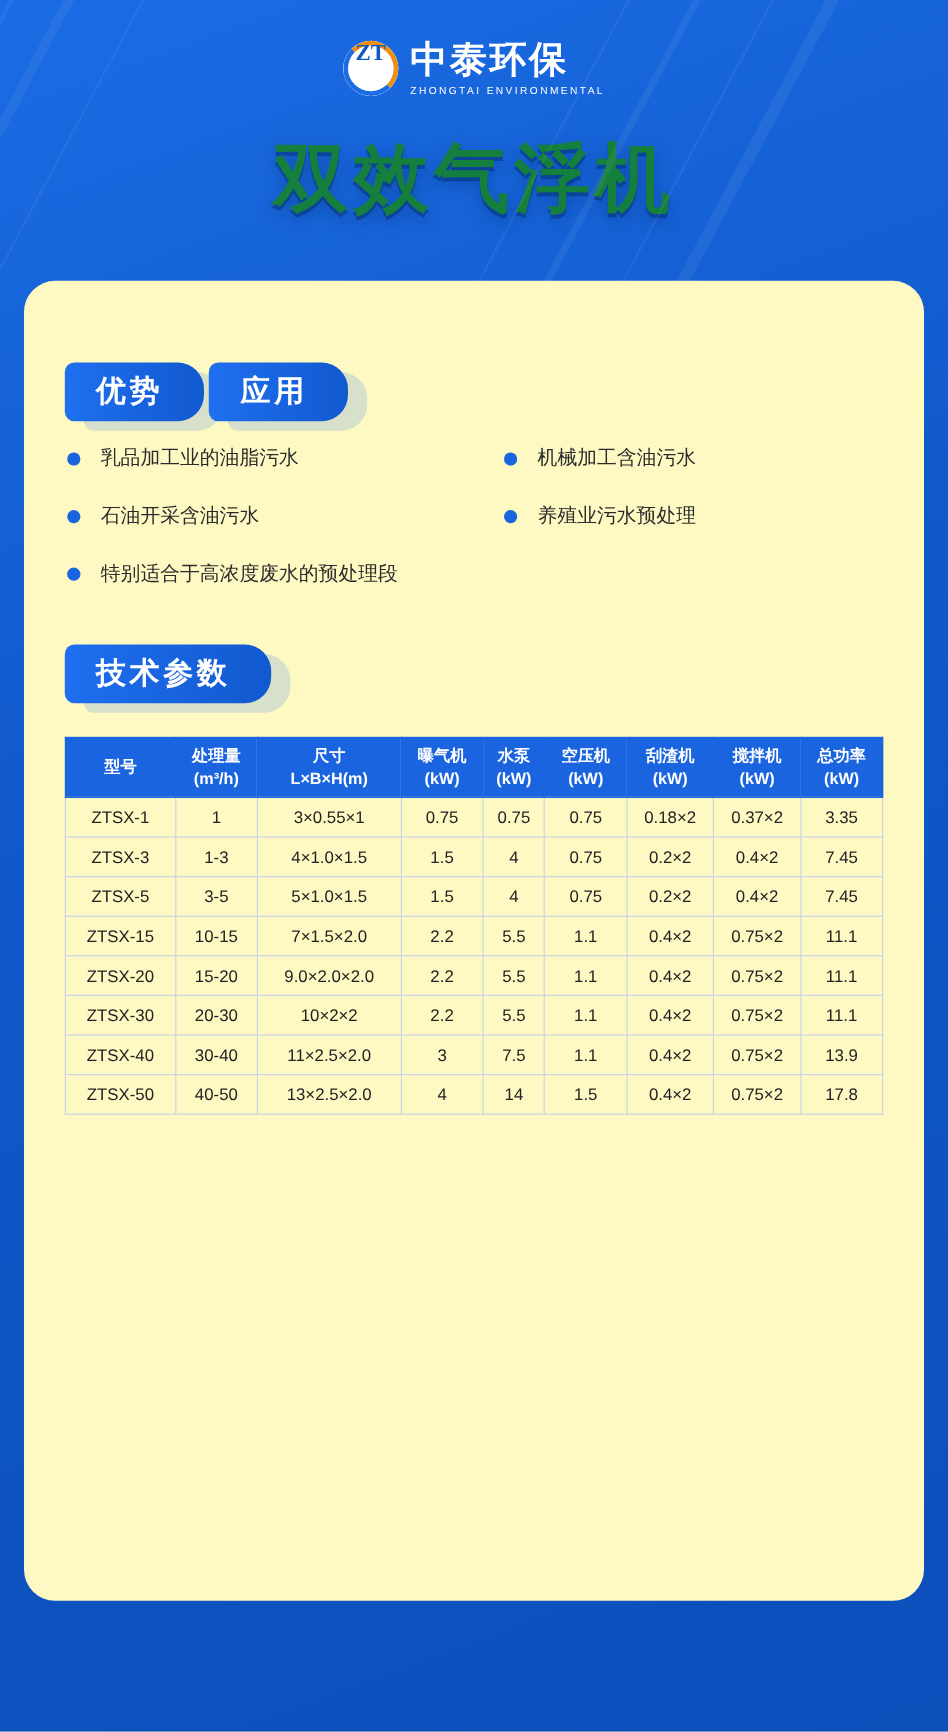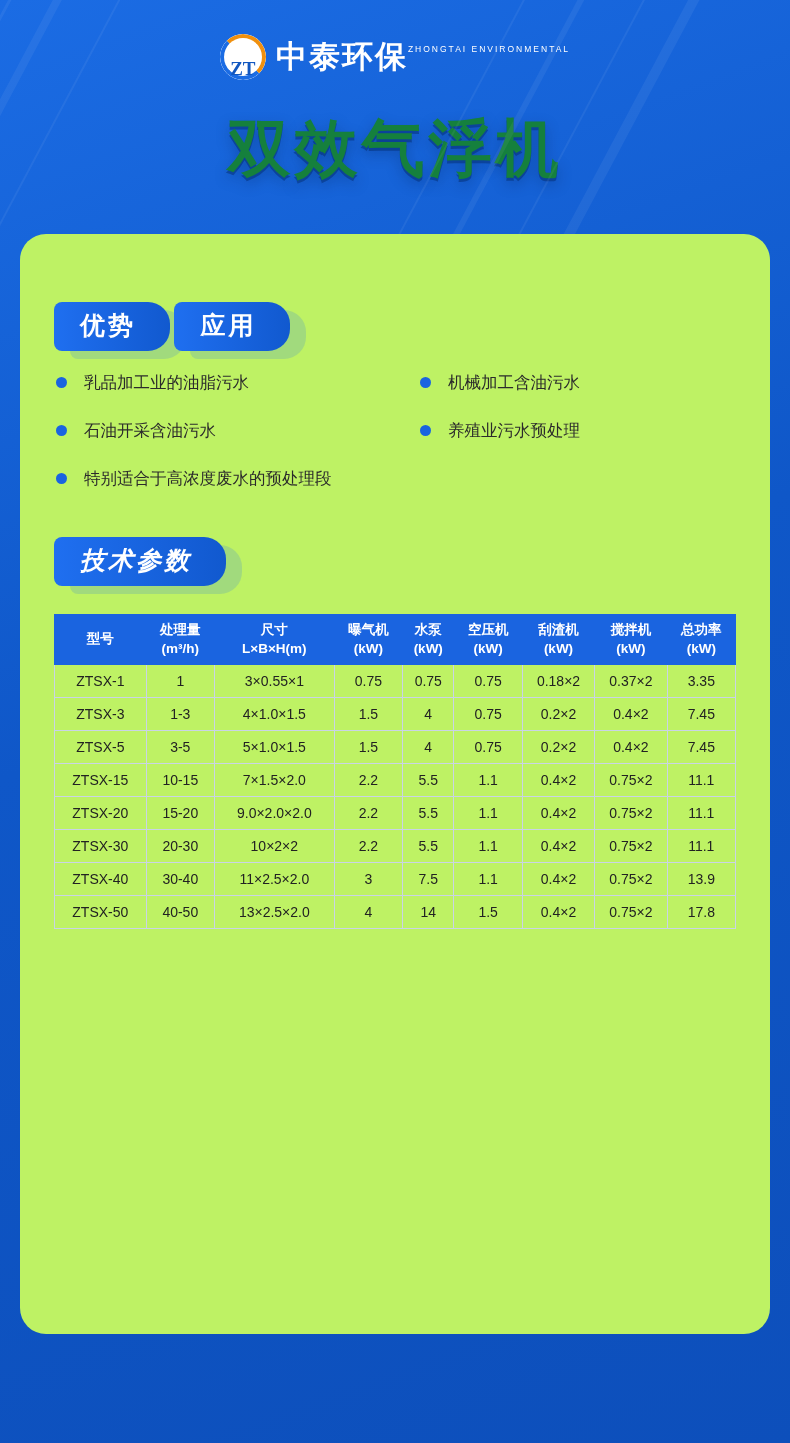--- a/index.html
+++ b/index.html
@@ -39,38 +39,38 @@
     position: relative;
     padding-top: 34px;
     display: flex;
     justify-content: center;
     align-items: center;
   }
   .logo-mark {
     width: 46px; height: 46px;
     border-radius: 50%;
     background: #ffffff;
-    display: flex; align-items: flex-end; justify-content: center;
+    display: flex; align-items: flex-start; justify-content: center;
     margin-right: 10px;
     position: relative;
     overflow: hidden;
   }
   .logo-mark .ring {
     position: absolute;
     width: 46px; height: 46px; border-radius: 50%;
     border: 4px solid #f0900f;
     border-left-color: #1b6ce4;
     border-bottom-color: #1b6ce4;
   }
   .logo-mark .inner {
     font-size: 19px; font-weight: bold; color: #1257c0;
     font-family: "Liberation Serif", serif;
     z-index: 2;
   }
-  .logo-text { display: flex; flex-direction: row; justify-content: center; }
+  .logo-text { display: flex; flex-direction: column; justify-content: center; }
   .logo-cn {
     color: #ffffff;
     font-size: 31px;
     font-weight: bold;
     letter-spacing: 2px;
     line-height: 1.05;
   }
   .logo-en {
     color: #ffffff;
     font-size: 8.5px;
@@ -84,21 +84,21 @@
     font-size: 63px;
     font-weight: bold;
     letter-spacing: 4px;
     margin-top: 26px;
     text-shadow: 0 3px 0 rgba(6,50,120,0.55), 0 6px 14px rgba(3,34,90,0.35);
   }
 
   .card {
     position: relative;
     margin: 42px 20px 0 20px;
-    background: #bef264;
+    background: #fef9c3;
     border-radius: 26px;
     padding: 40px 34px 40px 34px;
     min-height: 1100px;
   }
 
   .section-tag {
     position: relative;
     display: inline-block;
     margin-bottom: 20px;
   }
@@ -159,21 +159,21 @@
     content: "";
     position: absolute;
     left: 2px; top: 6px;
     width: 11px; height: 11px;
     border-radius: 50%;
     background: #1a64e0;
   }
 
   .sec-adv { margin-bottom: 8px; }
   .sec-app { margin-top: 28px; }
-  .sec-spec { margin-top: 22px; font-style: italic; }
+  .sec-spec { margin-top: 22px; }
 
   table.spec {
     width: 100%;
     border-collapse: collapse;
     margin-top: 8px;
     font-size: 14px;
     color: #222;
   }
   table.spec th {
     background: #1a64e0;

